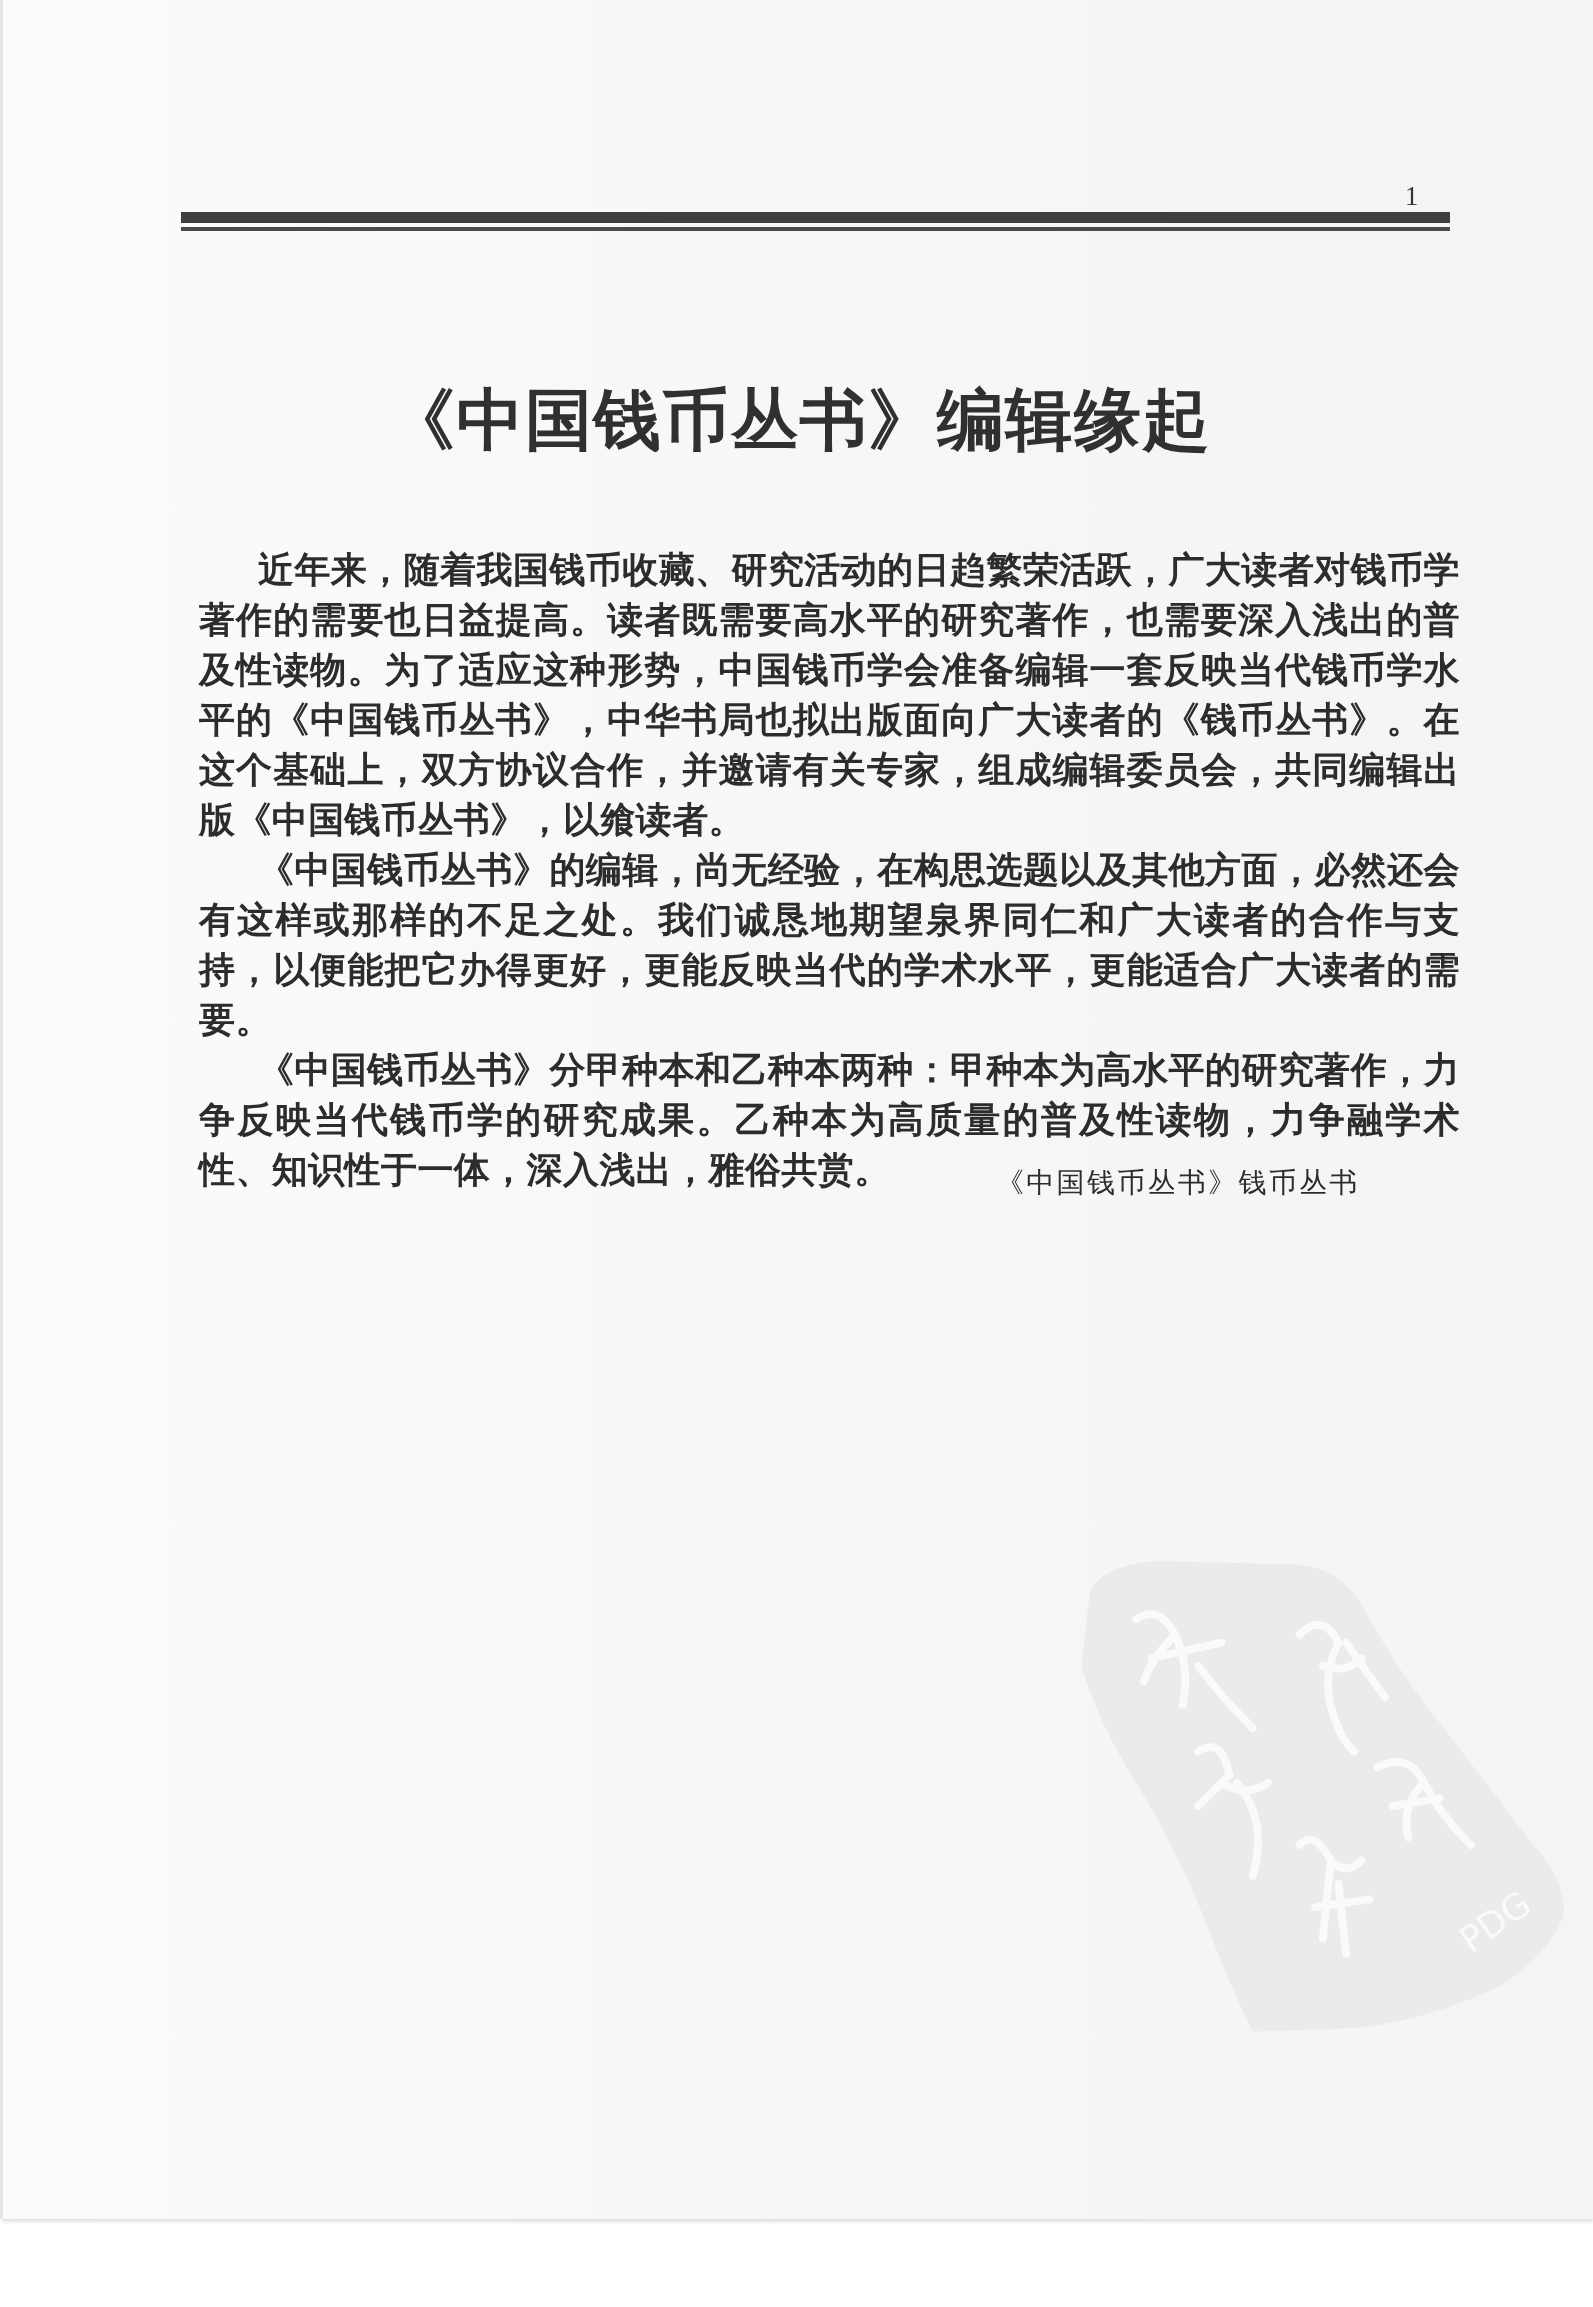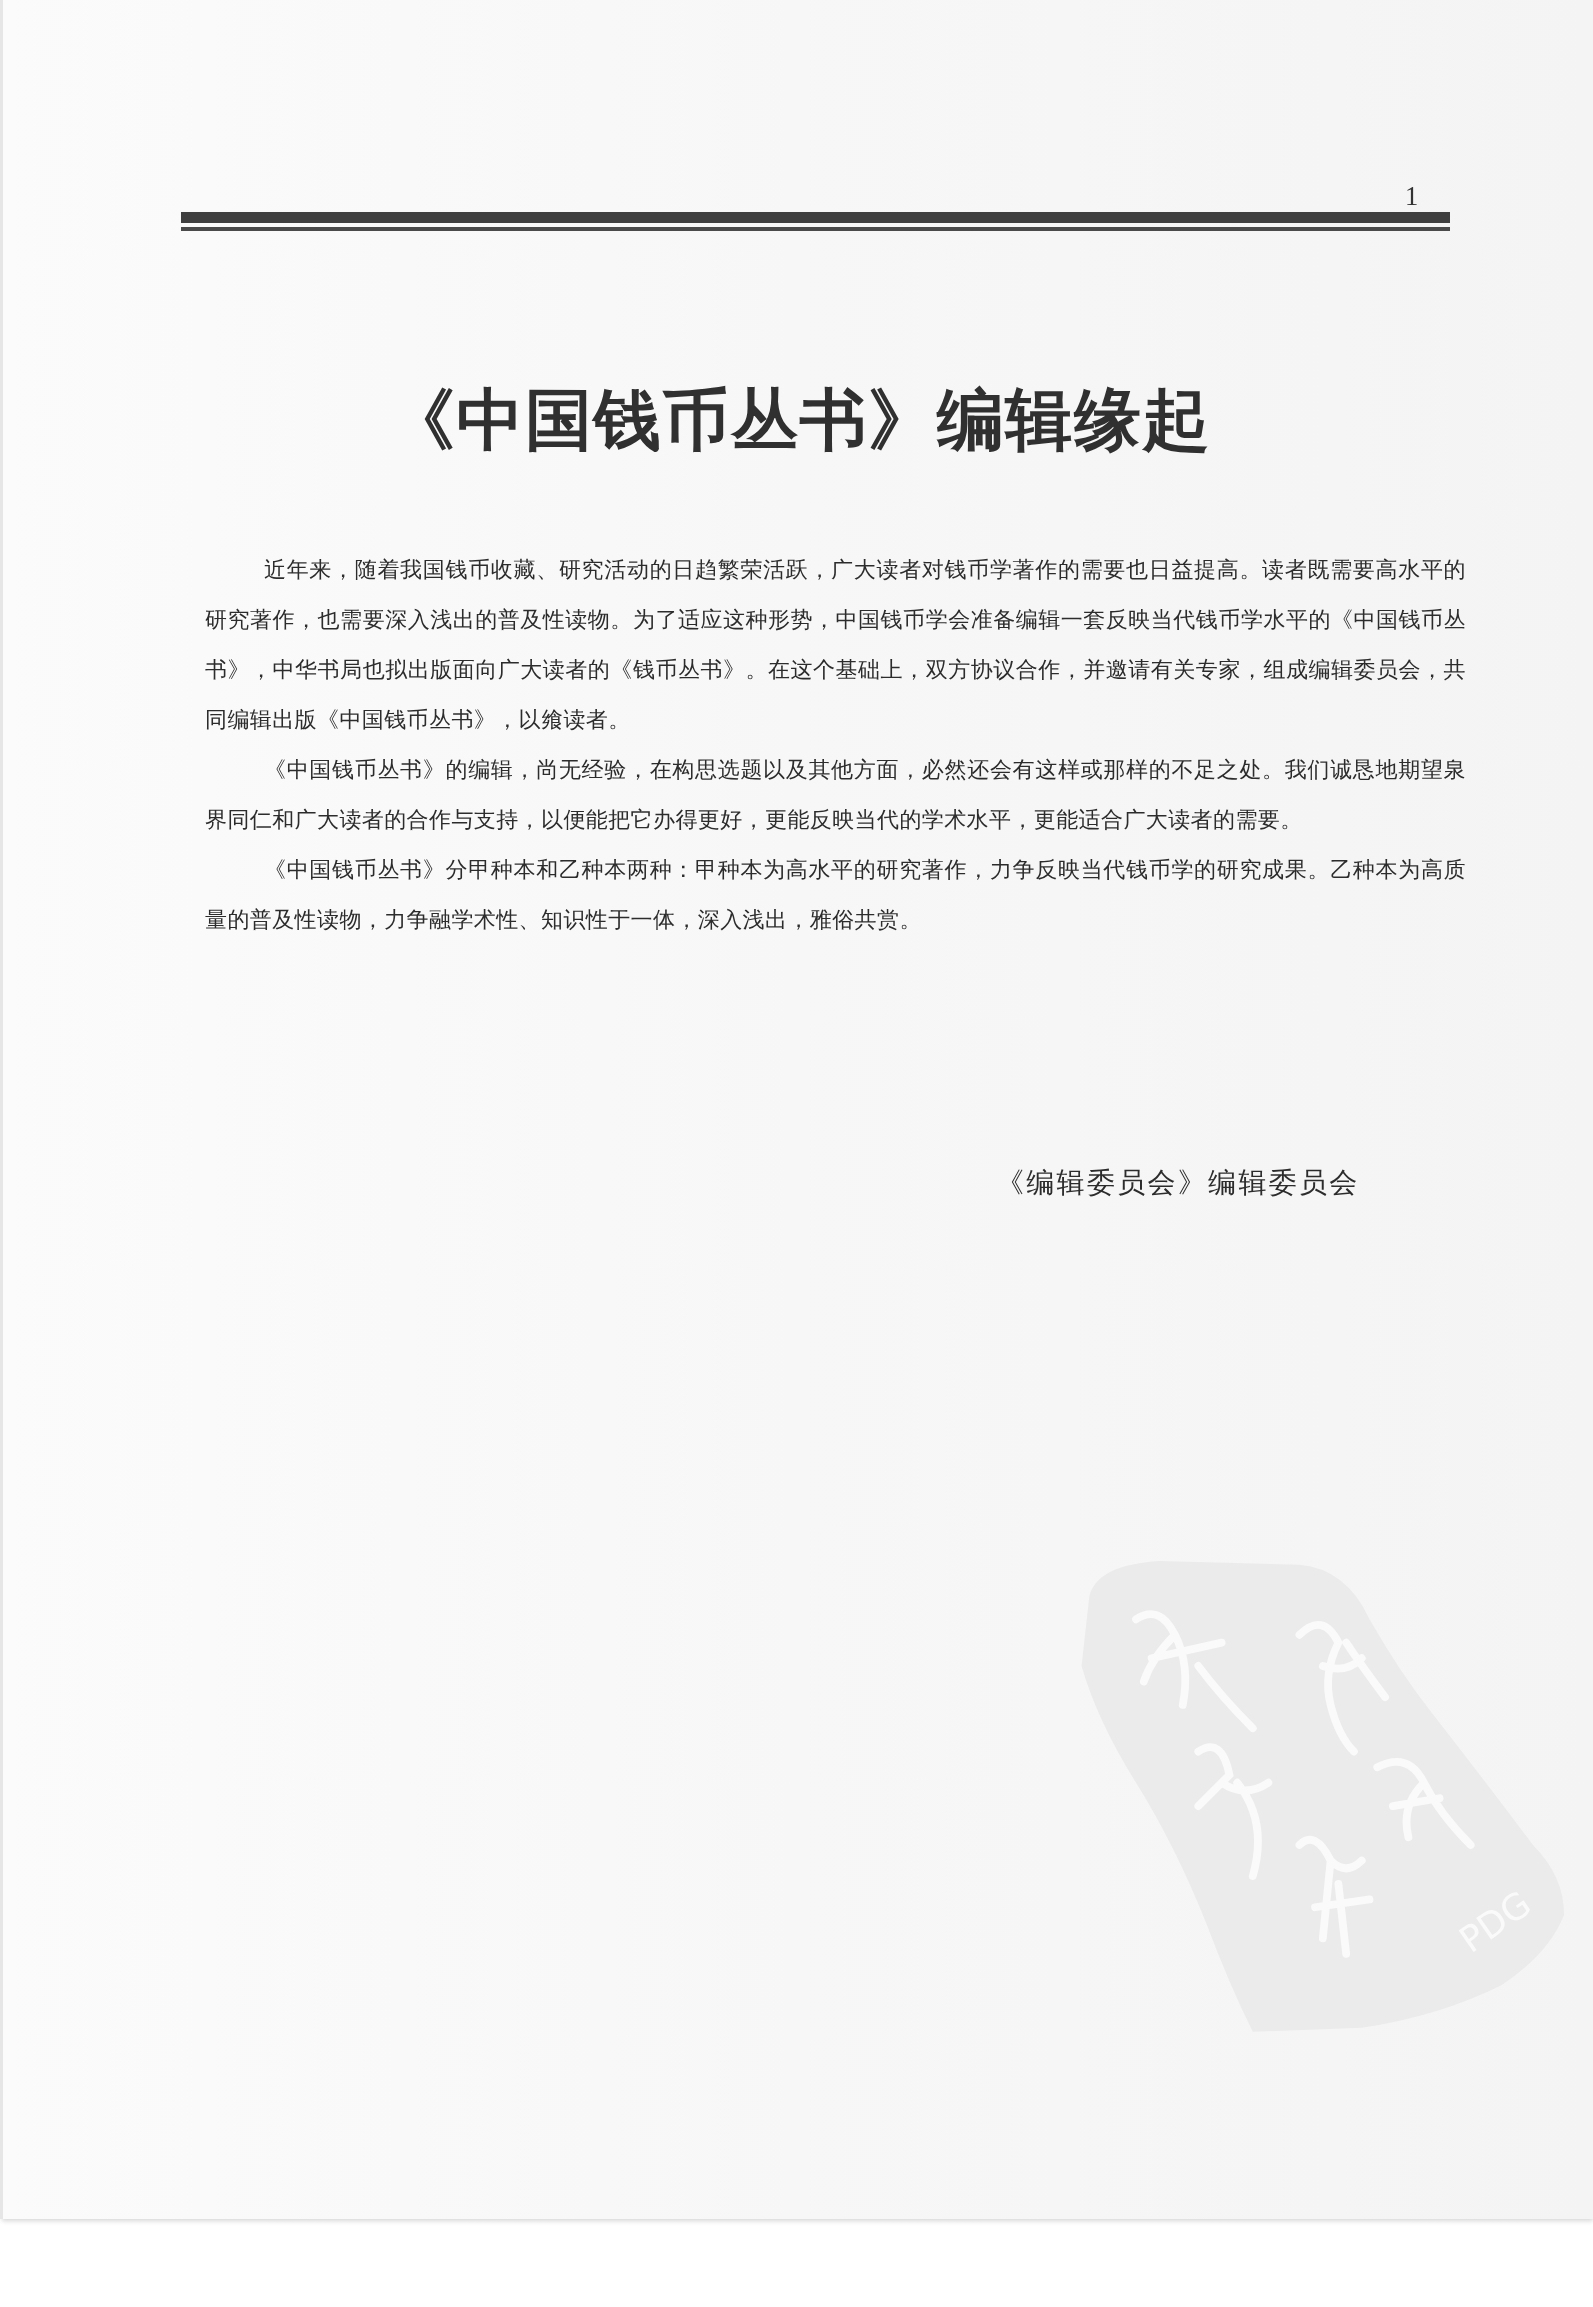--- a/index.html
+++ b/index.html
@@ -17,23 +17,24 @@
       position:absolute; left:1402px; top:181px; font-size:26.5px; color:#333;
       font-family:"Liberation Serif", serif;
     }
     .rule-thick { position:absolute; left:178px; top:212px; width:1269px; height:11px; background:#3f3f3f; }
     .rule-thin  { position:absolute; left:178px; top:227px; width:1269px; height:3.9px; background:#4a4a4a; }
     .title {
       position:absolute; left:0; width:1593px; top:375px; text-align:center;
       font-family:"DejaVu Sans", sans-serif; font-weight:bold; font-size:67px; letter-spacing:1.6px; color:#303030;
     }
     .body-text {
-      position:absolute; left:202px; top:545px; width:1261px;
-      font-family:"DejaVu Sans", sans-serif; font-size:22px; line-height:50px; color:#2c2c2c;
+      position:absolute; left:196px; top:545px; width:1261px;
+      font-family:"DejaVu Sans", sans-serif; font-size:36px; line-height:50px; color:#2c2c2c;
       letter-spacing:0.4px;
+      font-weight:bold;
     }
     .body-text p { margin:0; text-indent:59px; text-align:justify; }
     .signature {
       position:absolute; left:993px; top:1159px; width:436px;
       font-family:"DejaVu Serif", serif; font-size:28px; line-height:48px; color:#2c2c2c;
     }
     .sig-org { text-align:left; letter-spacing:2.3px; }
     .sig-date { text-align:left; padding-left:226px; font-family:"Liberation Serif", serif; font-size:30px; }
     .seal {
       position:absolute; left:1063px; top:1549px; width:537px; height:483px;
@@ -49,21 +50,21 @@
 
   <h1 class="title" style="margin:0;">《中国钱币丛书》编辑缘起</h1>
 
   <div class="body-text">
     <p>近年来，随着我国钱币收藏、研究活动的日趋繁荣活跃，广大读者对钱币学著作的需要也日益提高。读者既需要高水平的研究著作，也需要深入浅出的普及性读物。为了适应这种形势，中国钱币学会准备编辑一套反映当代钱币学水平的《中国钱币丛书》，中华书局也拟出版面向广大读者的《钱币丛书》。在这个基础上，双方协议合作，并邀请有关专家，组成编辑委员会，共同编辑出版《中国钱币丛书》，以飨读者。</p>
     <p>《中国钱币丛书》的编辑，尚无经验，在构思选题以及其他方面，必然还会有这样或那样的不足之处。我们诚恳地期望泉界同仁和广大读者的合作与支持，以便能把它办得更好，更能反映当代的学术水平，更能适合广大读者的需要。</p>
     <p>《中国钱币丛书》分甲种本和乙种本两种：甲种本为高水平的研究著作，力争反映当代钱币学的研究成果。乙种本为高质量的普及性读物，力争融学术性、知识性于一体，深入浅出，雅俗共赏。</p>
   </div>
 
   <div class="signature">
-    <div class="sig-org">《编辑委员会》编辑委员会</div>
+    <div class="sig-org">《中国钱币丛书》钱币丛书</div>
   </div>
 
   <div class="seal">
     <svg width="537" height="483" viewBox="0 0 690 620">
       <path d="M30 60 Q40 20 120 15 L300 20 Q360 25 390 90 Q430 160 470 210 Q540 300 600 380 Q640 420 640 470 Q620 520 560 560 Q480 600 380 615 L240 620 Q210 560 180 480 Q140 380 90 300 Q40 220 20 150 Z" fill="#ebebeb"></path>
       <g fill="none" stroke="#fafafa" stroke-width="10" stroke-linecap="round">
         <path d="M90 90 Q120 70 140 110 Q110 140 100 170 M140 110 Q160 150 150 200 M110 140 L200 120 M170 150 Q200 190 240 230"></path>
         <path d="M170 260 Q200 240 210 290 L170 330 M200 300 Q230 320 260 300 M220 300 Q260 350 240 420"></path>
         <path d="M300 110 Q330 80 350 120 Q330 160 340 200 M360 120 Q380 150 410 190 M330 150 Q360 160 380 140 M340 200 Q350 240 370 260"></path>
         <path d="M400 280 Q440 260 460 300 Q430 330 440 370 M460 300 Q480 340 520 380 M420 330 L480 320"></path>

